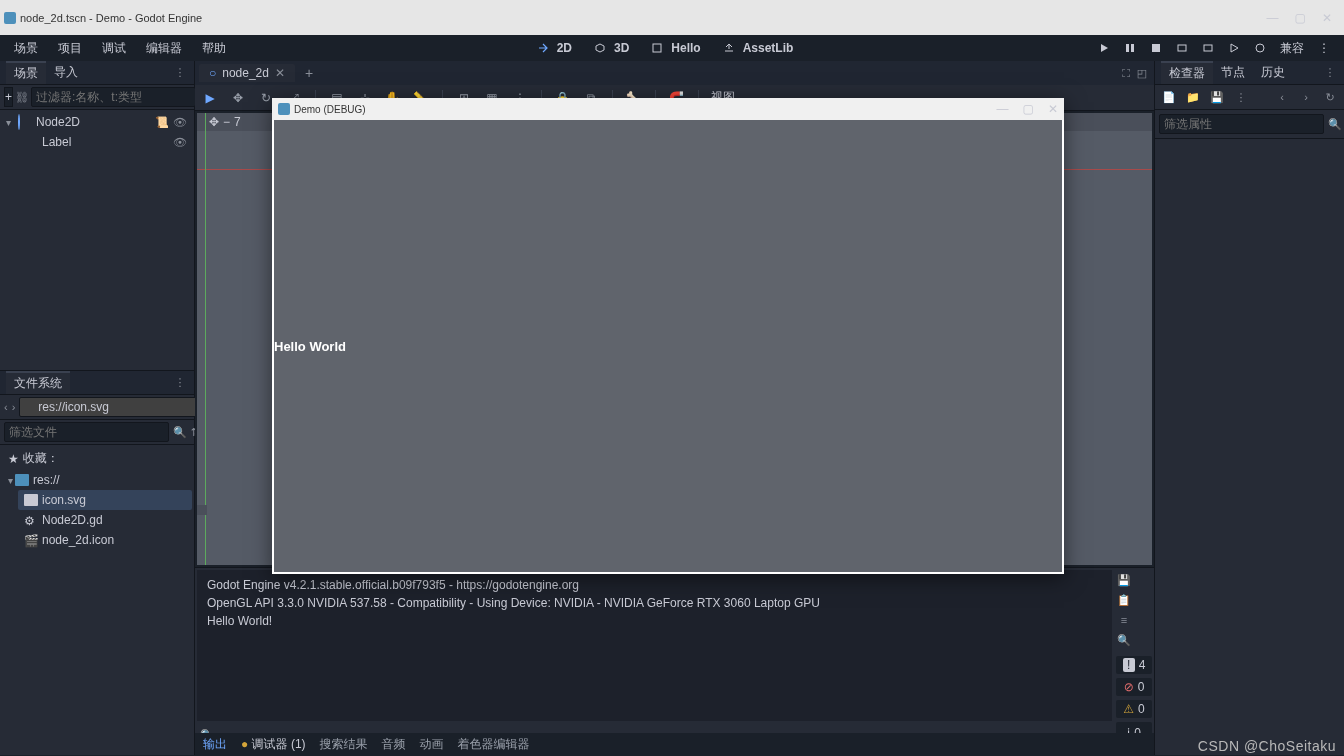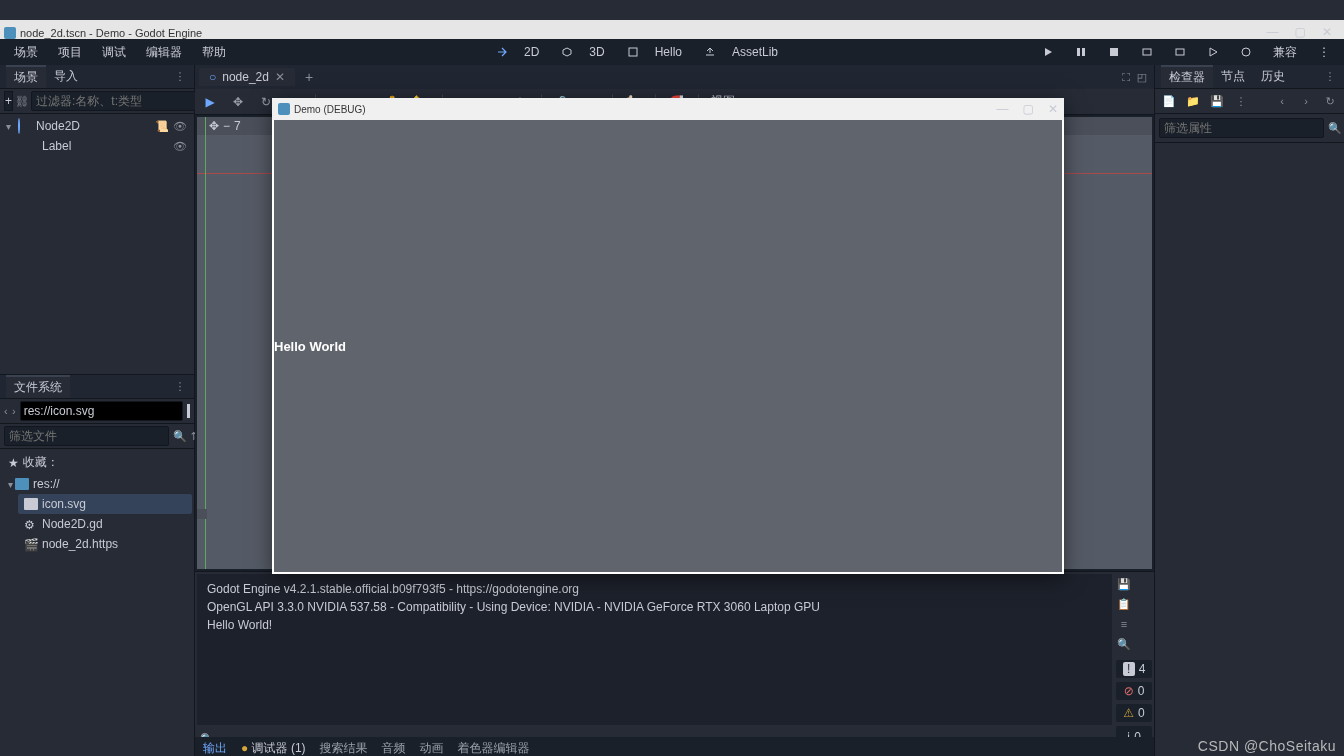--- a/index.html
+++ b/index.html
@@ -1,26 +1,26 @@
 <!DOCTYPE html>
 <html><head>
 <meta charset="utf-8">
 <style>
 * { margin:0; padding:0; box-sizing:border-box; font-family:"Segoe UI",Arial,sans-serif; font-size:12px; color:#c8cad4; user-select:none; }
 body { width:1344px; height:756px; background:#262b36; overflow:hidden; position:relative; }
-.titlebar { height:19px; background:#e6e6e6; display:flex; align-items:flex-end; padding:0 4px; color:#333;margin-top:20px; }
+.titlebar { height:35px; background:#e6e6e6; display:flex; align-items:center; padding:0 4px; color:#333; }
 .titlebar .app-icon { width:12px; height:12px; background:#4d90bb; border-radius:2px; margin-right:4px; }
 .titlebar .win-controls { margin-left:auto; display:flex; gap:16px; padding-right:8px; color:#555; font-size:13px; }
 .menubar { height:26px; background:#1a2029; display:flex; align-items:center; padding:0 4px; }
 .menubar .menu-item { padding:0 10px; line-height:26px; }
 .menubar .spacer { flex:1; }
 .menubar .center-btns { display:flex; gap:2px; align-items:center; }
-.menubar .cbtn { padding:0 10px; line-height:24px; display:flex; align-items:center; gap:16px; }
+.menubar .cbtn { padding:0 10px; line-height:24px; display:flex; align-items:center; gap:8px;font-weight:bold; }
 .menubar .cbtn.active { color:#6fa8ff; }
-.menubar .right-btns { display:flex; gap:13px; align-items:center; padding-right:6px; }
+.menubar .right-btns { display:flex; gap:6px; align-items:center; padding-right:6px; }
 .icon-btn { width:20px; height:20px; display:inline-flex; align-items:center; justify-content:center; }
 .main { height:calc(100% - 18px - 26px - 18px); display:flex; }
 .left-col { width:195px; display:flex; flex-direction:column; background:#262b36; border-right:1px solid #12161d; }
 .panel-header { height:24px; background:#202632; display:flex; align-items:center; padding:0 6px; border-bottom:1px solid #12161d; position:relative; }
 .tab-active { background:#262b36; border-top:2px solid #3a4150; padding:2px 8px; }
 .panel-header .p-dots { margin-left:auto; }
 .panel-toolbar { display:flex; align-items:center; padding:2px 4px; gap:2px; border-bottom:1px solid #12161d; }
 .filter-input { flex:1; background:#1a2029; border:1px solid #12161d; color:#8a8f99; padding:2px 4px; height:20px; border-radius:2px; }
 .plus-btn { width:24px; height:20px; background:#1a2029; border:1px solid #12161d; display:flex; align-items:center; justify-content:center; color:#c8cad4; }
 .sub-tabs { display:flex; height:22px; border-bottom:1px solid #12161d; }
@@ -29,21 +29,21 @@
 .scene-tree { flex:0 0 260px; overflow:auto; padding:2px; }
 .tree-row { display:flex; align-items:center; padding:2px 4px; border-radius:2px; }
 .tree-row .arrow { width:12px; font-size:10px; color:#8a8f99; }
 .tree-row .node-icon { width:14px; height:14px; margin-right:4px; }
 .node-circle { border:1.5px solid #6fa8ff; border-radius:50%; width:11px; height:11px; }
 .node-label { width:12px; height:10px; background:#6cb96c; border-radius:1px; }
 .tree-right { margin-left:auto; display:flex; gap:2px; }
 .mini-icon { width:16px; height:16px; display:inline-flex; align-items:center; justify-content:center; color:#8a8f99; font-size:11px; }
 .fs-panel { flex:1; display:flex; flex-direction:column; border-top:1px solid #12161d; }
 .path-row { display:flex; align-items:center; padding:2px 4px; gap:4px; border-bottom:1px solid #12161d; }
-.path-input { flex:1; background:#000000; border:1px solid #12161d; padding:2px 3px; height:20px; border-radius:2px; }
+.path-input { flex:1; background:#404040; border:1px solid #12161d; padding:2px 18px; height:20px; border-radius:2px; }
 .fs-tree { padding:2px; }
 .fs-row { display:flex; align-items:center; padding:3px 6px; border-radius:2px; }
 .fs-row.sel { background:#34435a; }
 .fs-icon { width:14px; height:12px; margin-right:4px; display:inline-block; }
 .center-col { flex:1; display:flex; flex-direction:column; background:#1a2029; }
 .scene-tabs { height:24px; background:#202632; display:flex; align-items:center; padding:0 4px; }
 .scene-tab { background:#262b36; padding:2px 10px; display:flex; align-items:center; gap:6px; border-radius:2px 2px 0 0; }
 .scene-tab .close { color:#8a8f99; }
 .plus-tab { padding:0 10px; color:#8a8f99; font-size:14px; }
 .viewport-toolbar { height:26px; background:#262b36; display:flex; align-items:center; padding:0 6px; gap:10px; border-bottom:1px solid #12161d; }
@@ -233,21 +233,21 @@
         <div class="fs-row sel" style="margin-left:16px">
             <span class="fs-icon" style="background:#c8cad4;border-radius:1px"></span>
             <span>icon.svg</span>
           </div>
         <div class="fs-row" style="margin-left:16px">
             <span class="fs-icon">⚙</span>
             <span>Node2D.gd</span>
           </div>
         <div class="fs-row" style="margin-left:16px">
             <span class="fs-icon">🎬</span>
-            <span>node_2d.https</span>
+            <span>node_2d.icon</span>
           </div>
       </div>
     </div>
   </div>
 
   <div class="center-col">
     <div class="scene-tabs">
       <div class="scene-tab">
         <span style="color:#6fa8ff">○</span>
         <span>node_2d</span>

